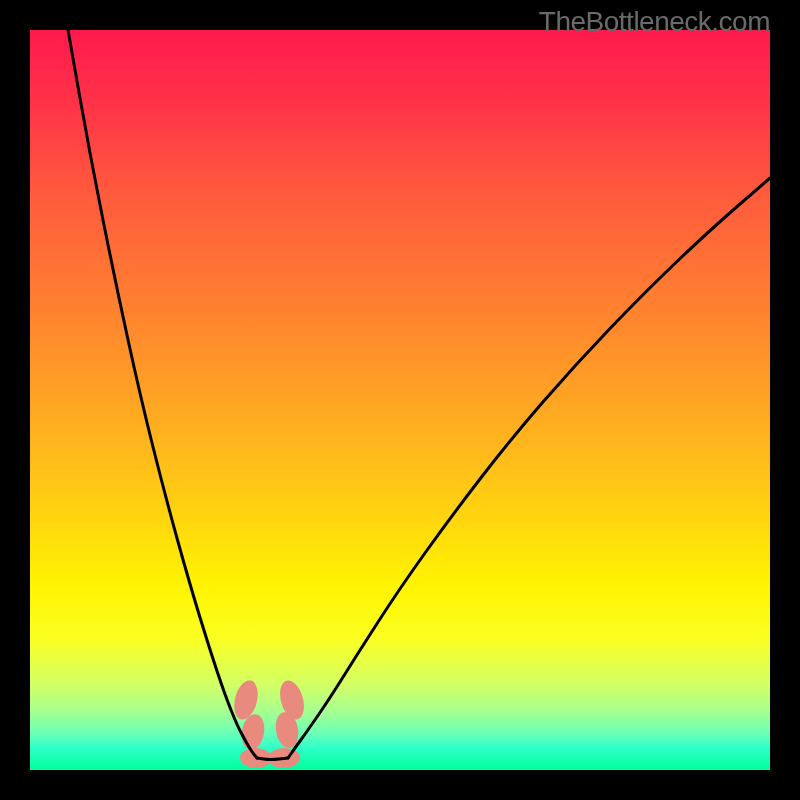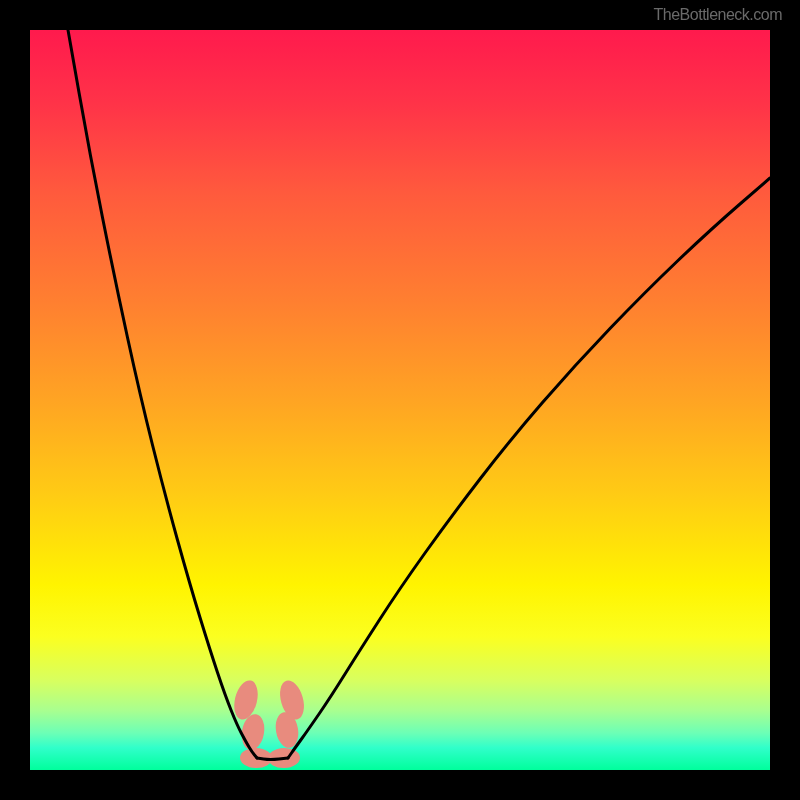--- a/index.html
+++ b/index.html
@@ -34,23 +34,23 @@
       #d7ff60 88%,
       #a8ff90 92%,
       #6cffb6 95%,
       #30ffca 97%,
       #00ff9c 100%
     );
   }
   .watermark {
     position: absolute;
     top: 6px;
-    right: 18px;
+    right: 30px;
     color: #6a6a6a;
-    font-size: 16px;
+    font-size: 28px;
     font-weight: 500;
     z-index: 5;
     letter-spacing: -0.5px;
   }
   svg.curves {
     position: absolute;
     left: 0; top: 0;
     width: 740px;
     height: 740px;
     z-index: 3;

